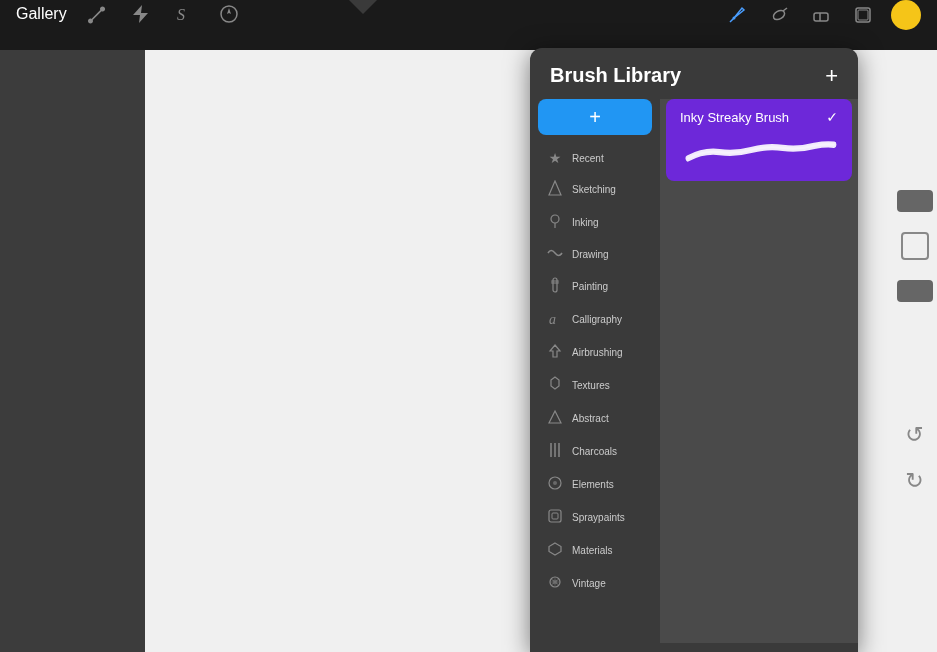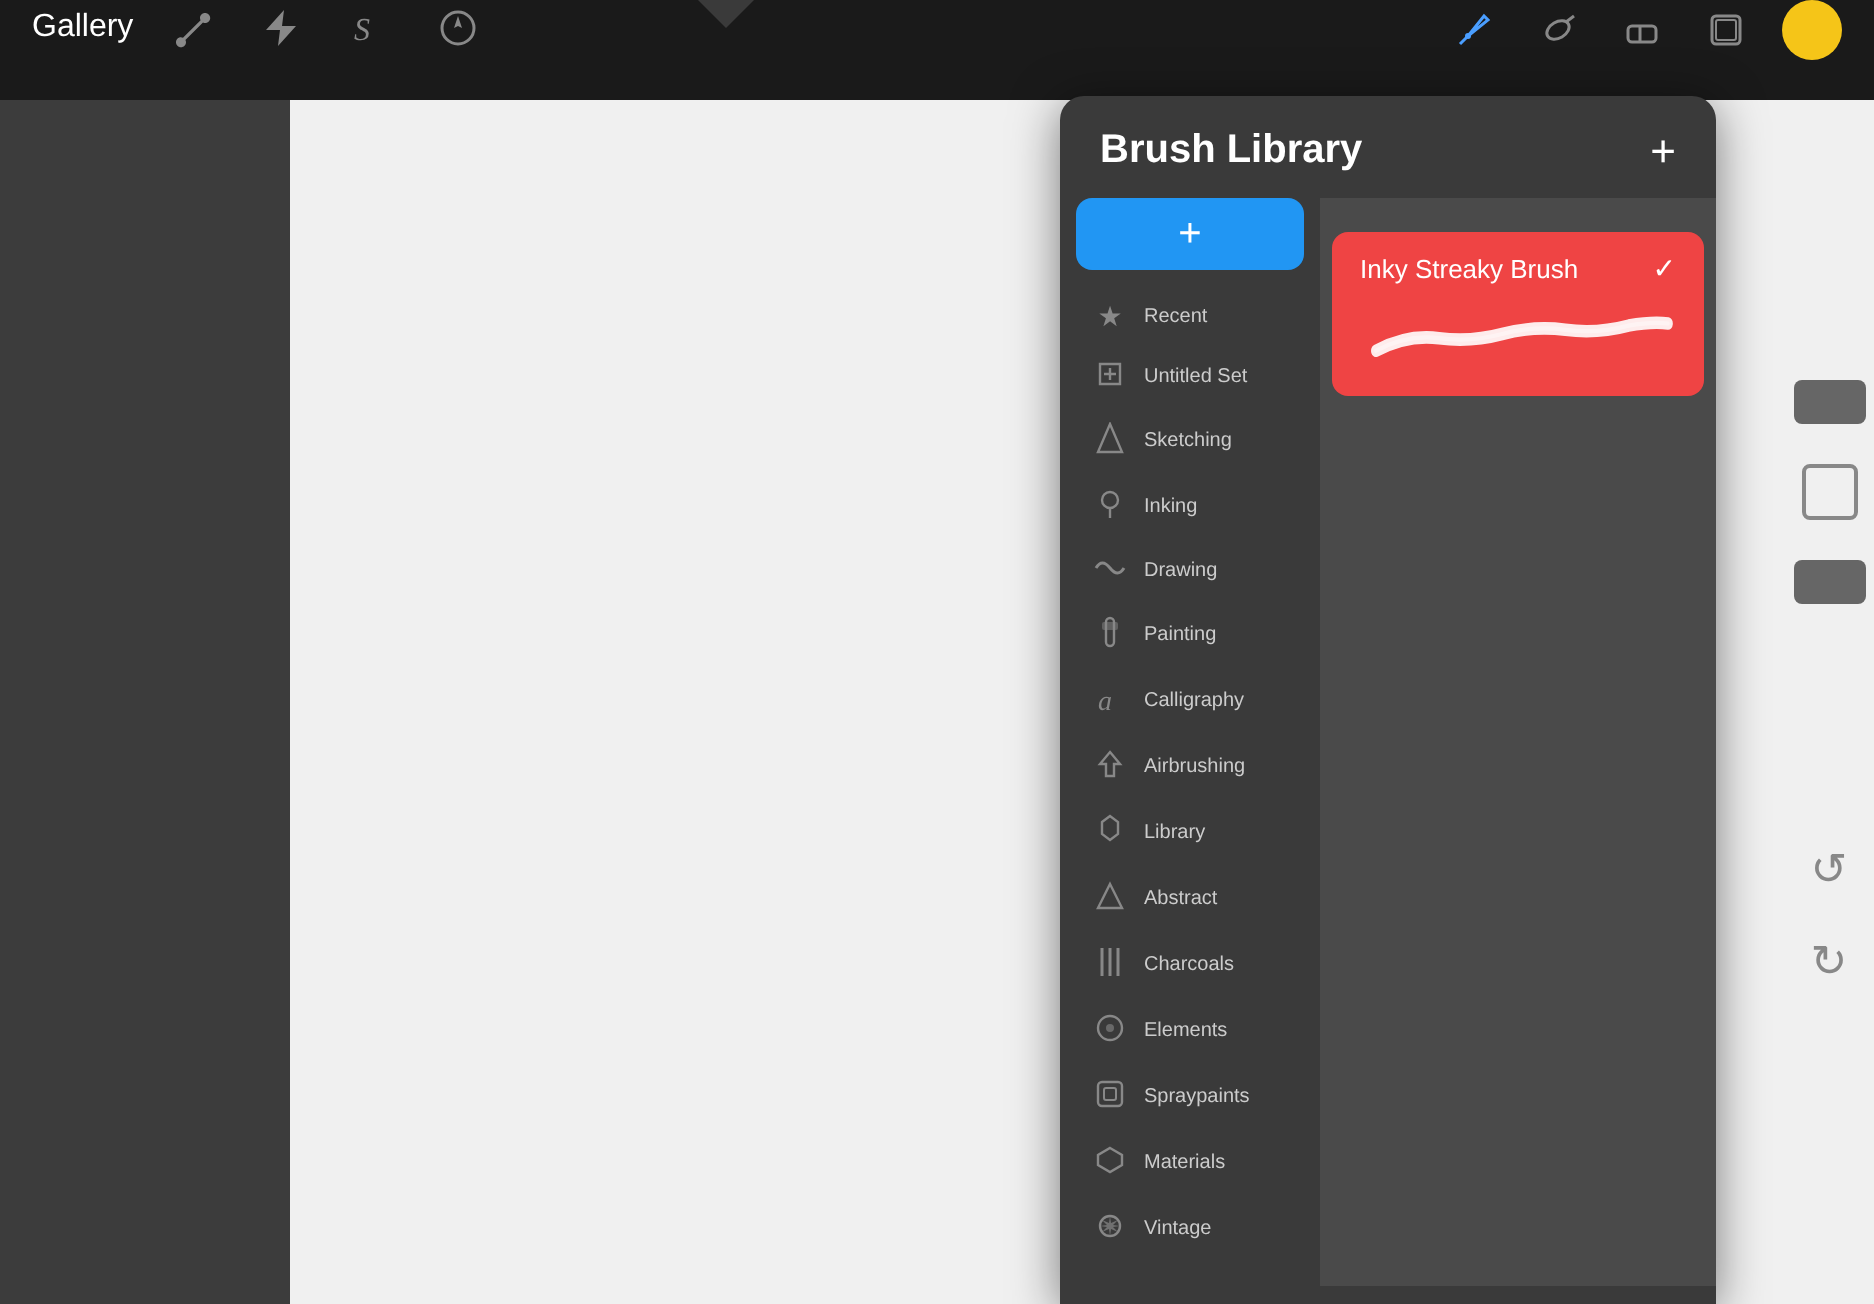--- a/index.html
+++ b/index.html
@@ -218,23 +218,23 @@
     }
     .brush-list::-webkit-scrollbar { width: 4px; }
     .brush-list::-webkit-scrollbar-thumb { background: #666; border-radius: 2px; }
 
     .brush-item {
       padding: 10px 14px;
       cursor: pointer;
       border-bottom: 1px solid rgba(255,255,255,0.06);
     }
     .brush-item.selected {
-      background: #ef4444;
+      background: #6d28d9;
       border-radius: 8px;
-      margin: 17px 6px;
+      margin: 0 6px;
       border-bottom: none;
     }
     .brush-item-header {
       display: flex;
       align-items: center;
       justify-content: space-between;
       margin-bottom: 4px;
     }
     .brush-item-name {
       color: #fff;
@@ -340,29 +340,20 @@
 
       <button class="new-brush-btn">
         <span>+</span>
       </button>
 
       <div class="brush-category">
         <span class="category-icon">★</span>
         <span class="category-label">Recent</span>
       </div>
 
-      <div class="brush-category">
-        <span class="category-icon">
-          <svg width="14" height="14" viewBox="0 0 14 14">
-              <path d="M2 2h10v10H2z" stroke="#888" stroke-width="1.2" fill="none"></path>
-              <path d="M4 7h6M7 4v6" stroke="#888" stroke-width="1.2"></path>
-            </svg>
-        </span>
-        <span class="category-label">Untitled Set</span>
-      </div>
 
       <div class="brush-category">
         <span class="category-icon">
           <svg width="14" height="16" viewBox="0 0 14 16">
               <polygon points="7,1 13,15 1,15" stroke="#888" stroke-width="1.2" fill="none"></polygon>
             </svg>
         </span>
         <span class="category-label">Sketching</span>
       </div>
 
@@ -413,21 +404,21 @@
         </span>
         <span class="category-label">Airbrushing</span>
       </div>
 
       <div class="brush-category">
         <span class="category-icon">
           <svg width="16" height="16" viewBox="0 0 16 16">
               <path d="M4 4 L8 1 L12 4 L12 10 L8 13 L4 10 Z" stroke="#888" stroke-width="1.2" fill="none"></path>
             </svg>
         </span>
-        <span class="category-label">Library</span>
+        <span class="category-label">Textures</span>
       </div>
 
       <div class="brush-category">
         <span class="category-icon">
           <svg width="16" height="16" viewBox="0 0 16 16">
               <polygon points="8,2 14,14 2,14" stroke="#888" stroke-width="1.2" fill="none"></polygon>
             </svg>
         </span>
         <span class="category-label">Abstract</span>
       </div>

